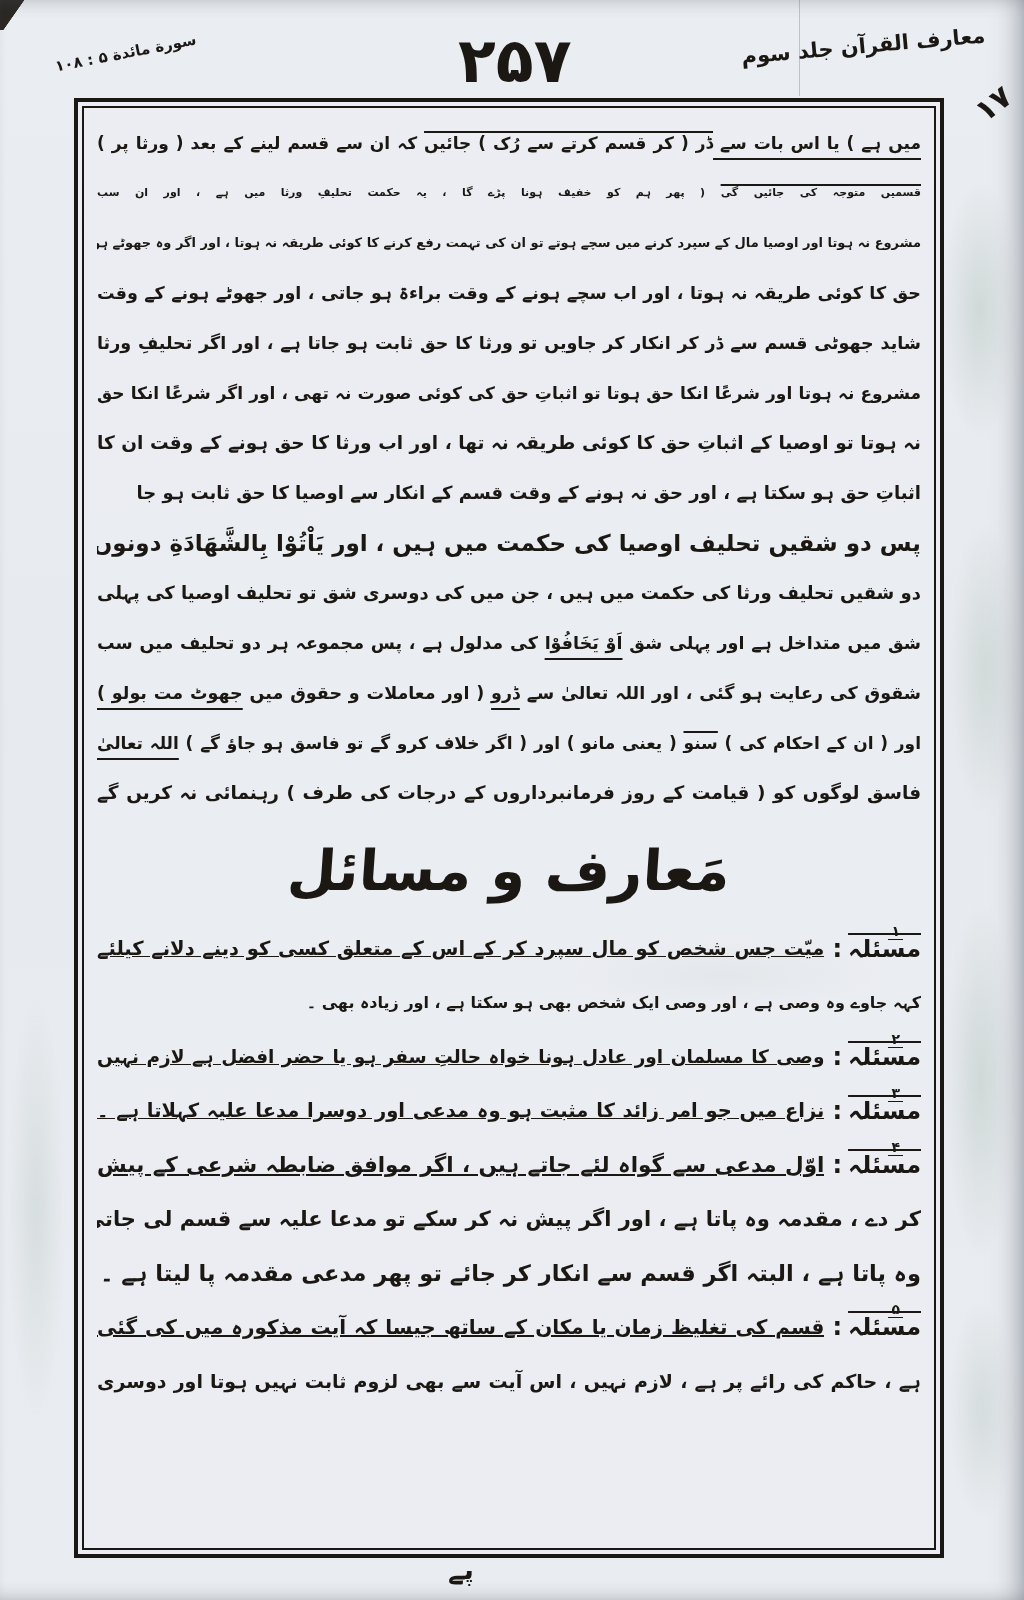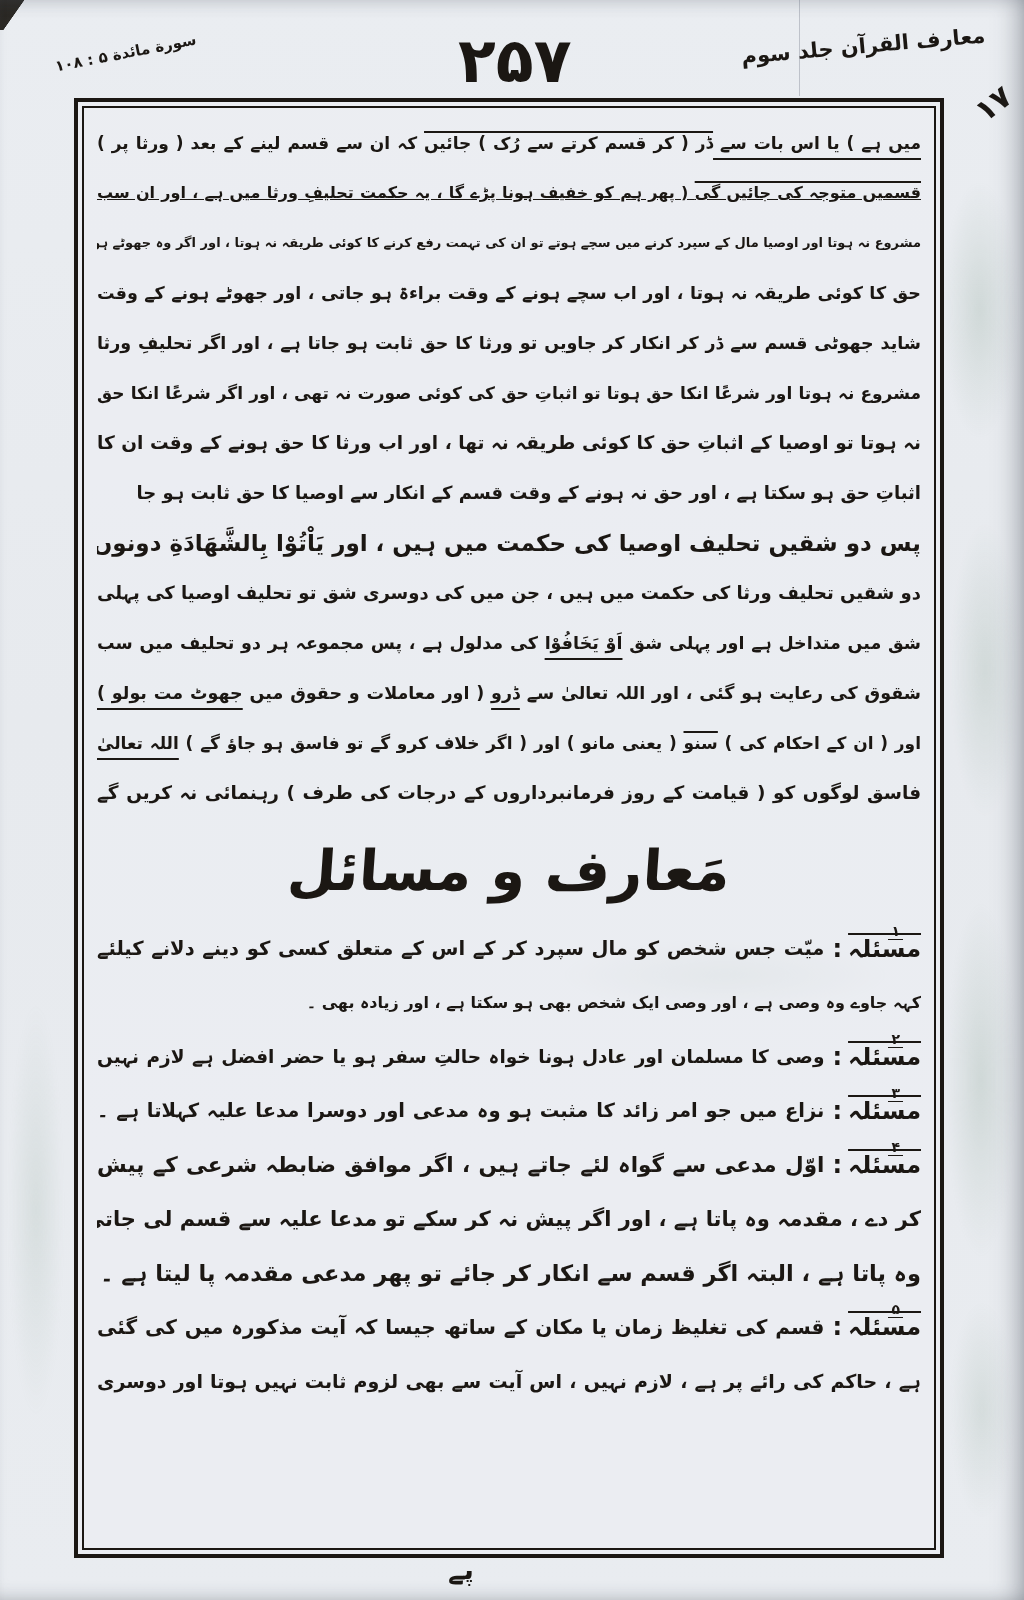--- a/index.html
+++ b/index.html
@@ -54,21 +54,21 @@
     text-align:justify;text-align-last:justify;white-space:nowrap;overflow:hidden;
   }
   .mline.first{display:flex;align-items:stretch;}
   .mline.endline{text-align-last:right;}
   .m-label{position:relative;white-space:nowrap;flex:0 0 auto;text-decoration:overline;text-decoration-thickness:1.5px;}
   .m-num{
     position:absolute;top:2px;right:18px;font-size:14px;line-height:1;
     border-bottom:1.5px solid #1b1713;padding:0 3px 1px;text-decoration:none;
   }
   .m-sep{flex:0 0 auto;padding:0 6px 0 8px;}
-  .m-text{flex:1 1 auto;text-align:justify;text-align-last:justify;white-space:nowrap;overflow:hidden;}
+  .m-text{flex:1 1 auto;text-align:justify;text-align-last:justify;white-space:nowrap;overflow:hidden;text-decoration:underline;}
   
   .catchword{position:absolute;top:1554px;left:448px;font-size:27px;font-weight:bold;}
 </style>
 </head>
 <body>
 
 <div class="page" style="color: rgb(27, 23, 19);">
 
   <div class="corner-artifact"></div>
   <div class="fold-line"></div>
@@ -84,21 +84,21 @@
     <div class="hdr-title">معارف القرآن جلد سوم</div>
     <div class="hdr-num">۲۵۷</div>
     <div class="hdr-ref">سورة مائدة ۵ : ۱۰۸</div>
   </header>
   <div class="edge-mark">۱۷</div>
 
   <div class="frame">
     <div class="frame-inner">
       <div class="body-text">
           <div class="bline fit" style="font-size: 17px;"><span class="deco-under">میں ہے ) یا اس بات سے </span><span class="deco-over">ڈر ( کر قسم کرتے سے رُک ) جائیں</span><span> کہ ان سے قسم لینے کے بعد ( ورثا پر )</span></div>
-          <div class="bline fit" style="font-size: 16px; text-decoration: underline;"><span class="deco-over">قسمیں متوجہ کی جائیں گی</span><span> ( پھر ہم کو خفیف ہونا پڑے گا ، یہ حکمت تحلیفِ ورثا میں ہے ، اور ان سب</span></div>
+          <div class="bline fit" style="font-size: 11px;"><span class="deco-over">قسمیں متوجہ کی جائیں گی</span><span> ( پھر ہم کو خفیف ہونا پڑے گا ، یہ حکمت تحلیفِ ورثا میں ہے ، اور ان سب</span></div>
           <div class="bline fit" style="font-size: 13px;"><span>مشروع نہ ہوتا اور اوصیا مال کے سپرد کرنے میں سچے ہوتے تو ان کی تہمت رفع کرنے کا کوئی طریقہ نہ ہوتا ، اور اگر وہ جھوٹے ہوتے تو ورثا کے اثباتِ</span></div>
           <div class="bline fit" style="font-size: 17.5px;"><span>حق کا کوئی طریقہ نہ ہوتا ، اور اب سچے ہونے کے وقت براءۃ ہو جاتی ، اور جھوٹے ہونے کے وقت</span></div>
           <div class="bline fit" style="font-size: 17.5px;"><span>شاید جھوٹی قسم سے ڈر کر انکار کر جاویں تو ورثا کا حق ثابت ہو جاتا ہے ، اور اگر تحلیفِ ورثا</span></div>
           <div class="bline fit" style="font-size: 17px;"><span>مشروع نہ ہوتا اور شرعًا انکا حق ہوتا تو اثباتِ حق کی کوئی صورت نہ تھی ، اور اگر شرعًا انکا حق</span></div>
           <div class="bline fit" style="font-size: 18.5px;"><span>نہ ہوتا تو اوصیا کے اثباتِ حق کا کوئی طریقہ نہ تھا ، اور اب ورثا کا حق ہونے کے وقت ان کا</span></div>
           <div class="bline fit" style="font-size: 18px; margin-left: 41px;"><span>اثباتِ حق ہو سکتا ہے ، اور حق نہ ہونے کے وقت قسم کے انکار سے اوصیا کا حق ثابت ہو جائیگا</span></div>
           <div class="bline fit" style="font-size: 23px;"><span>پس دو شقیں تحلیف اوصیا کی حکمت میں ہیں ، اور </span><span class="deco-quran">يَاْتُوْا بِالشَّهَادَةِ</span><span> دونوں کو شامل ہے اور</span></div>
           <div class="bline fit" style="font-size: 18px;"><span>دو شقیں تحلیف ورثا کی حکمت میں ہیں ، جن میں کی دوسری شق تو تحلیف اوصیا کی پہلی</span></div>
           <div class="bline fit" style="font-size: 17.5px;"><span>شق میں متداخل ہے اور پہلی شق </span><span class="deco-under">اَوْ يَخَافُوْا</span><span> کی مدلول ہے ، پس مجموعہ ہر دو تحلیف میں سب</span></div>
           <div class="bline fit" style="font-size: 17.5px;"><span>شقوق کی رعایت ہو گئی ، اور اللہ تعالیٰ سے </span><span class="deco-under">ڈرو</span><span> ( اور معاملات و حقوق میں </span><span class="deco-under">جھوٹ مت بولو )</span></div>

